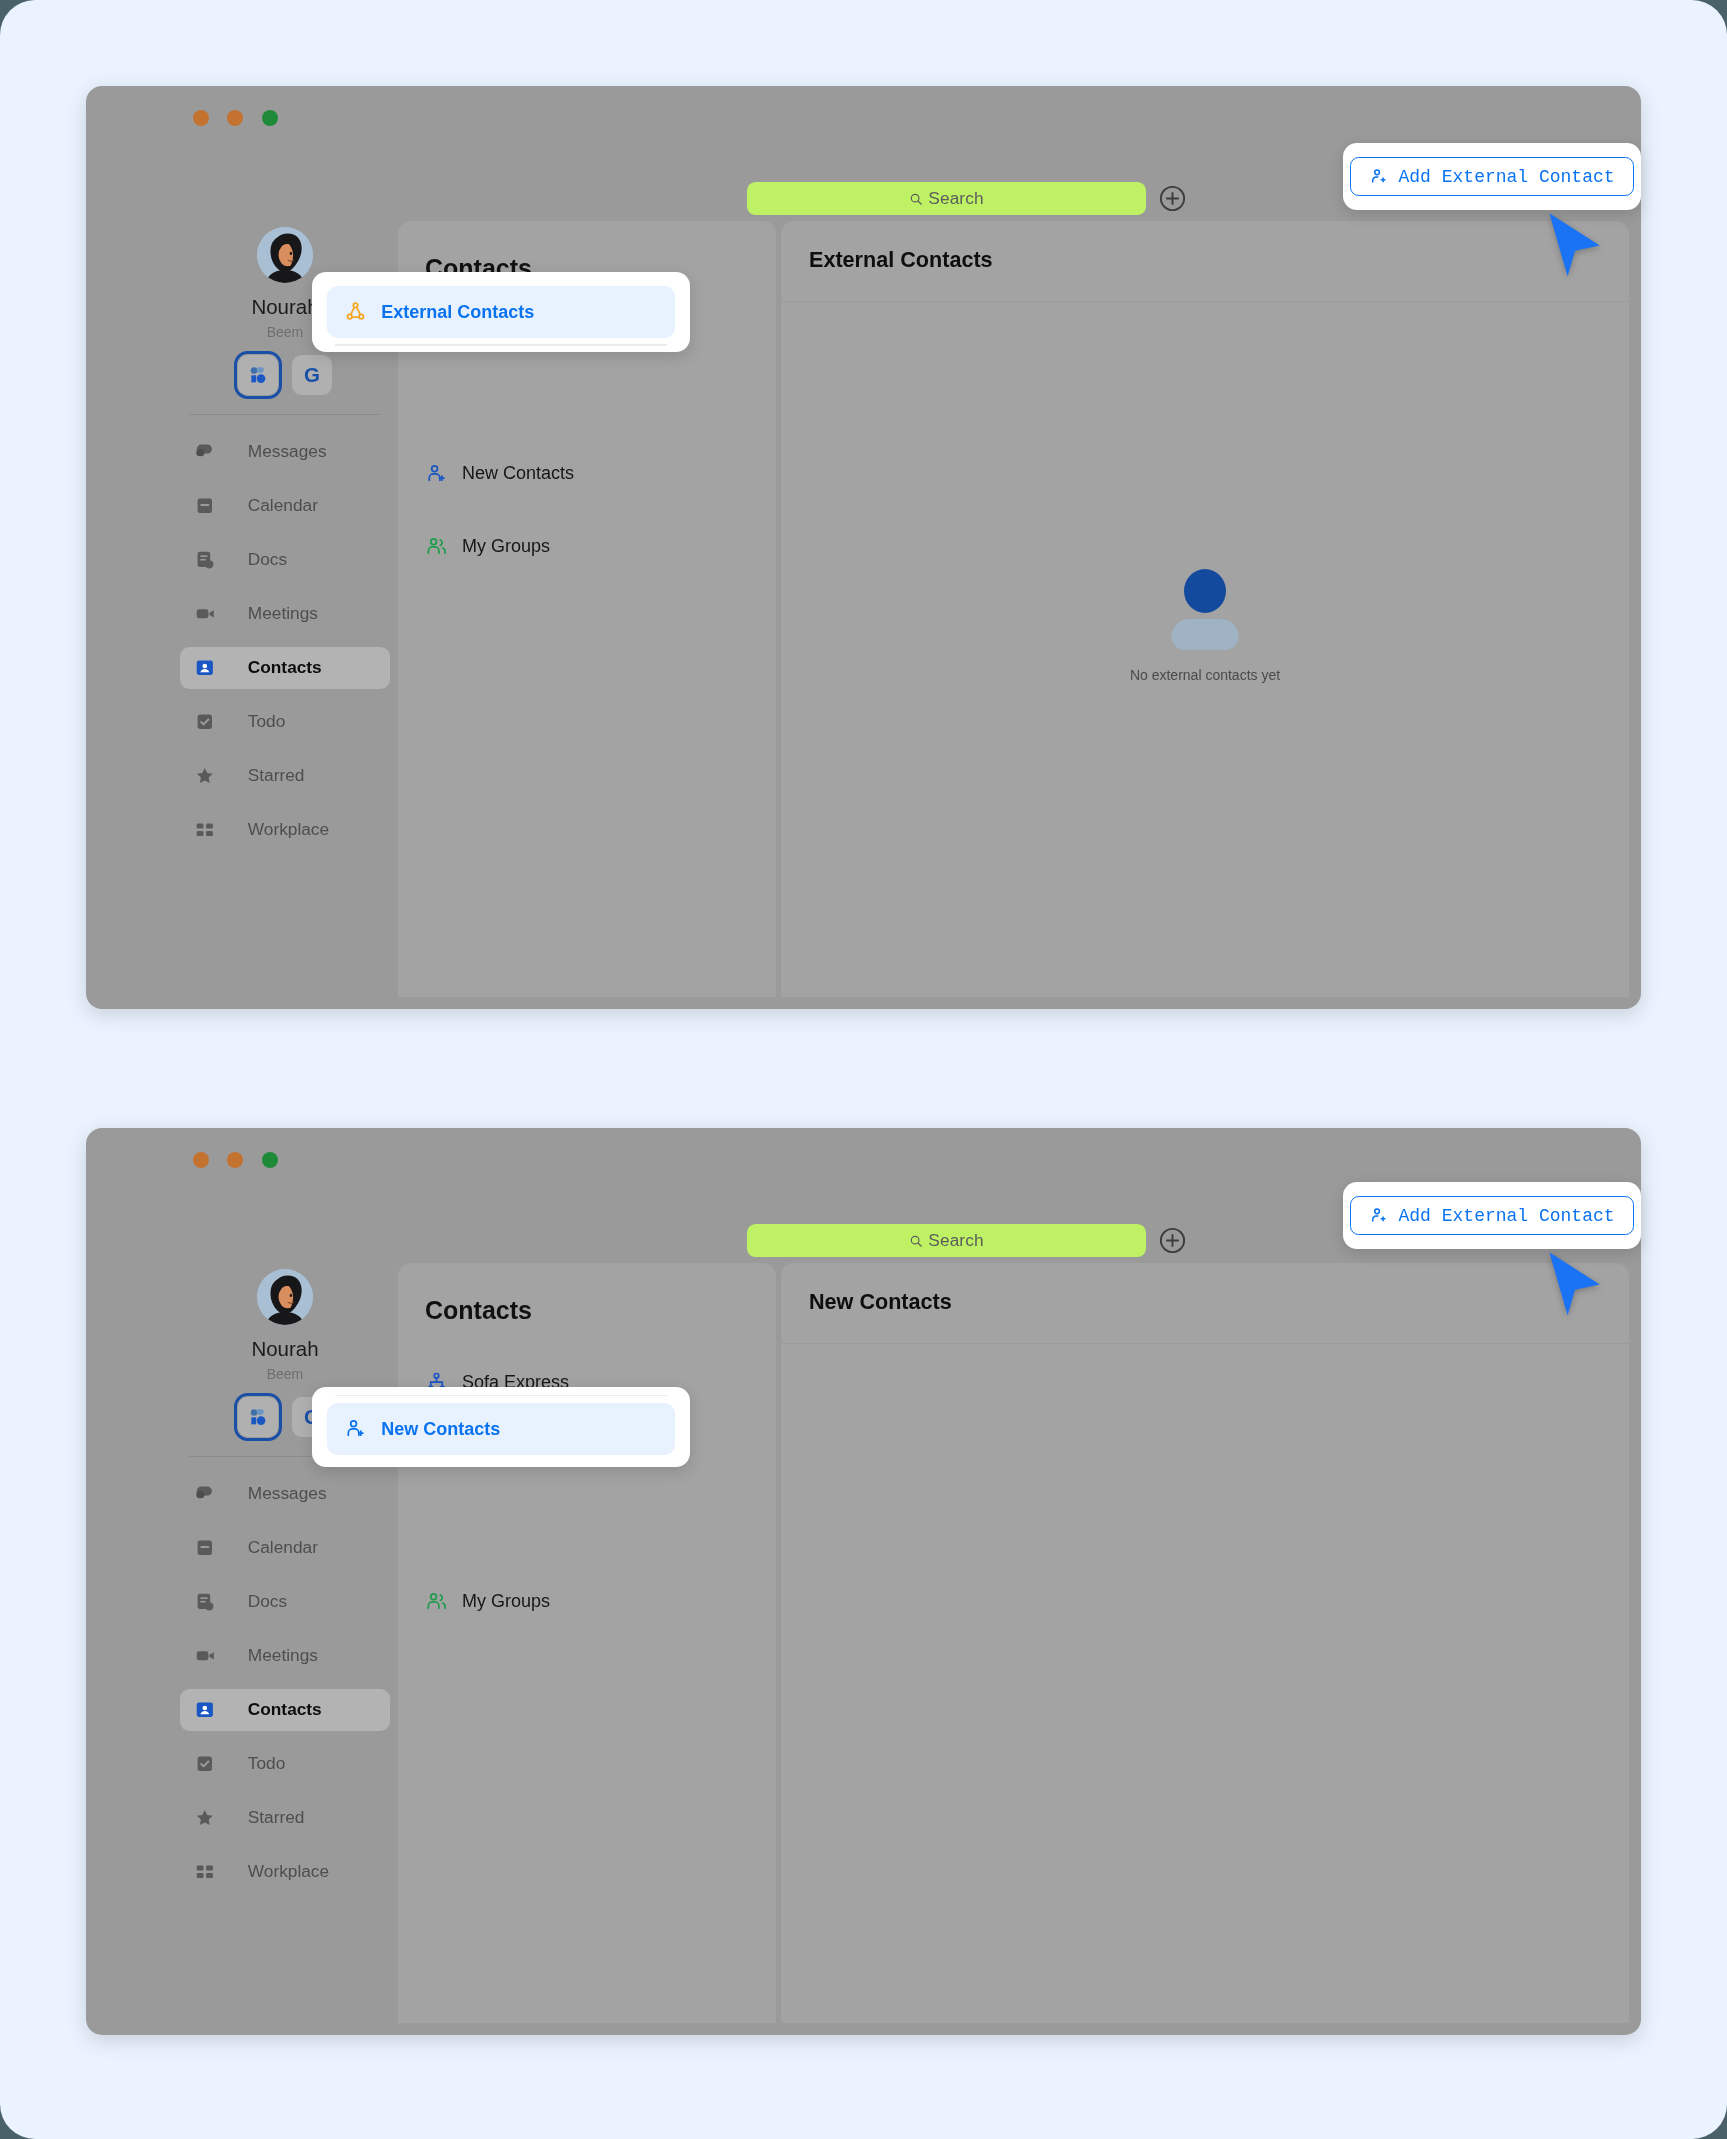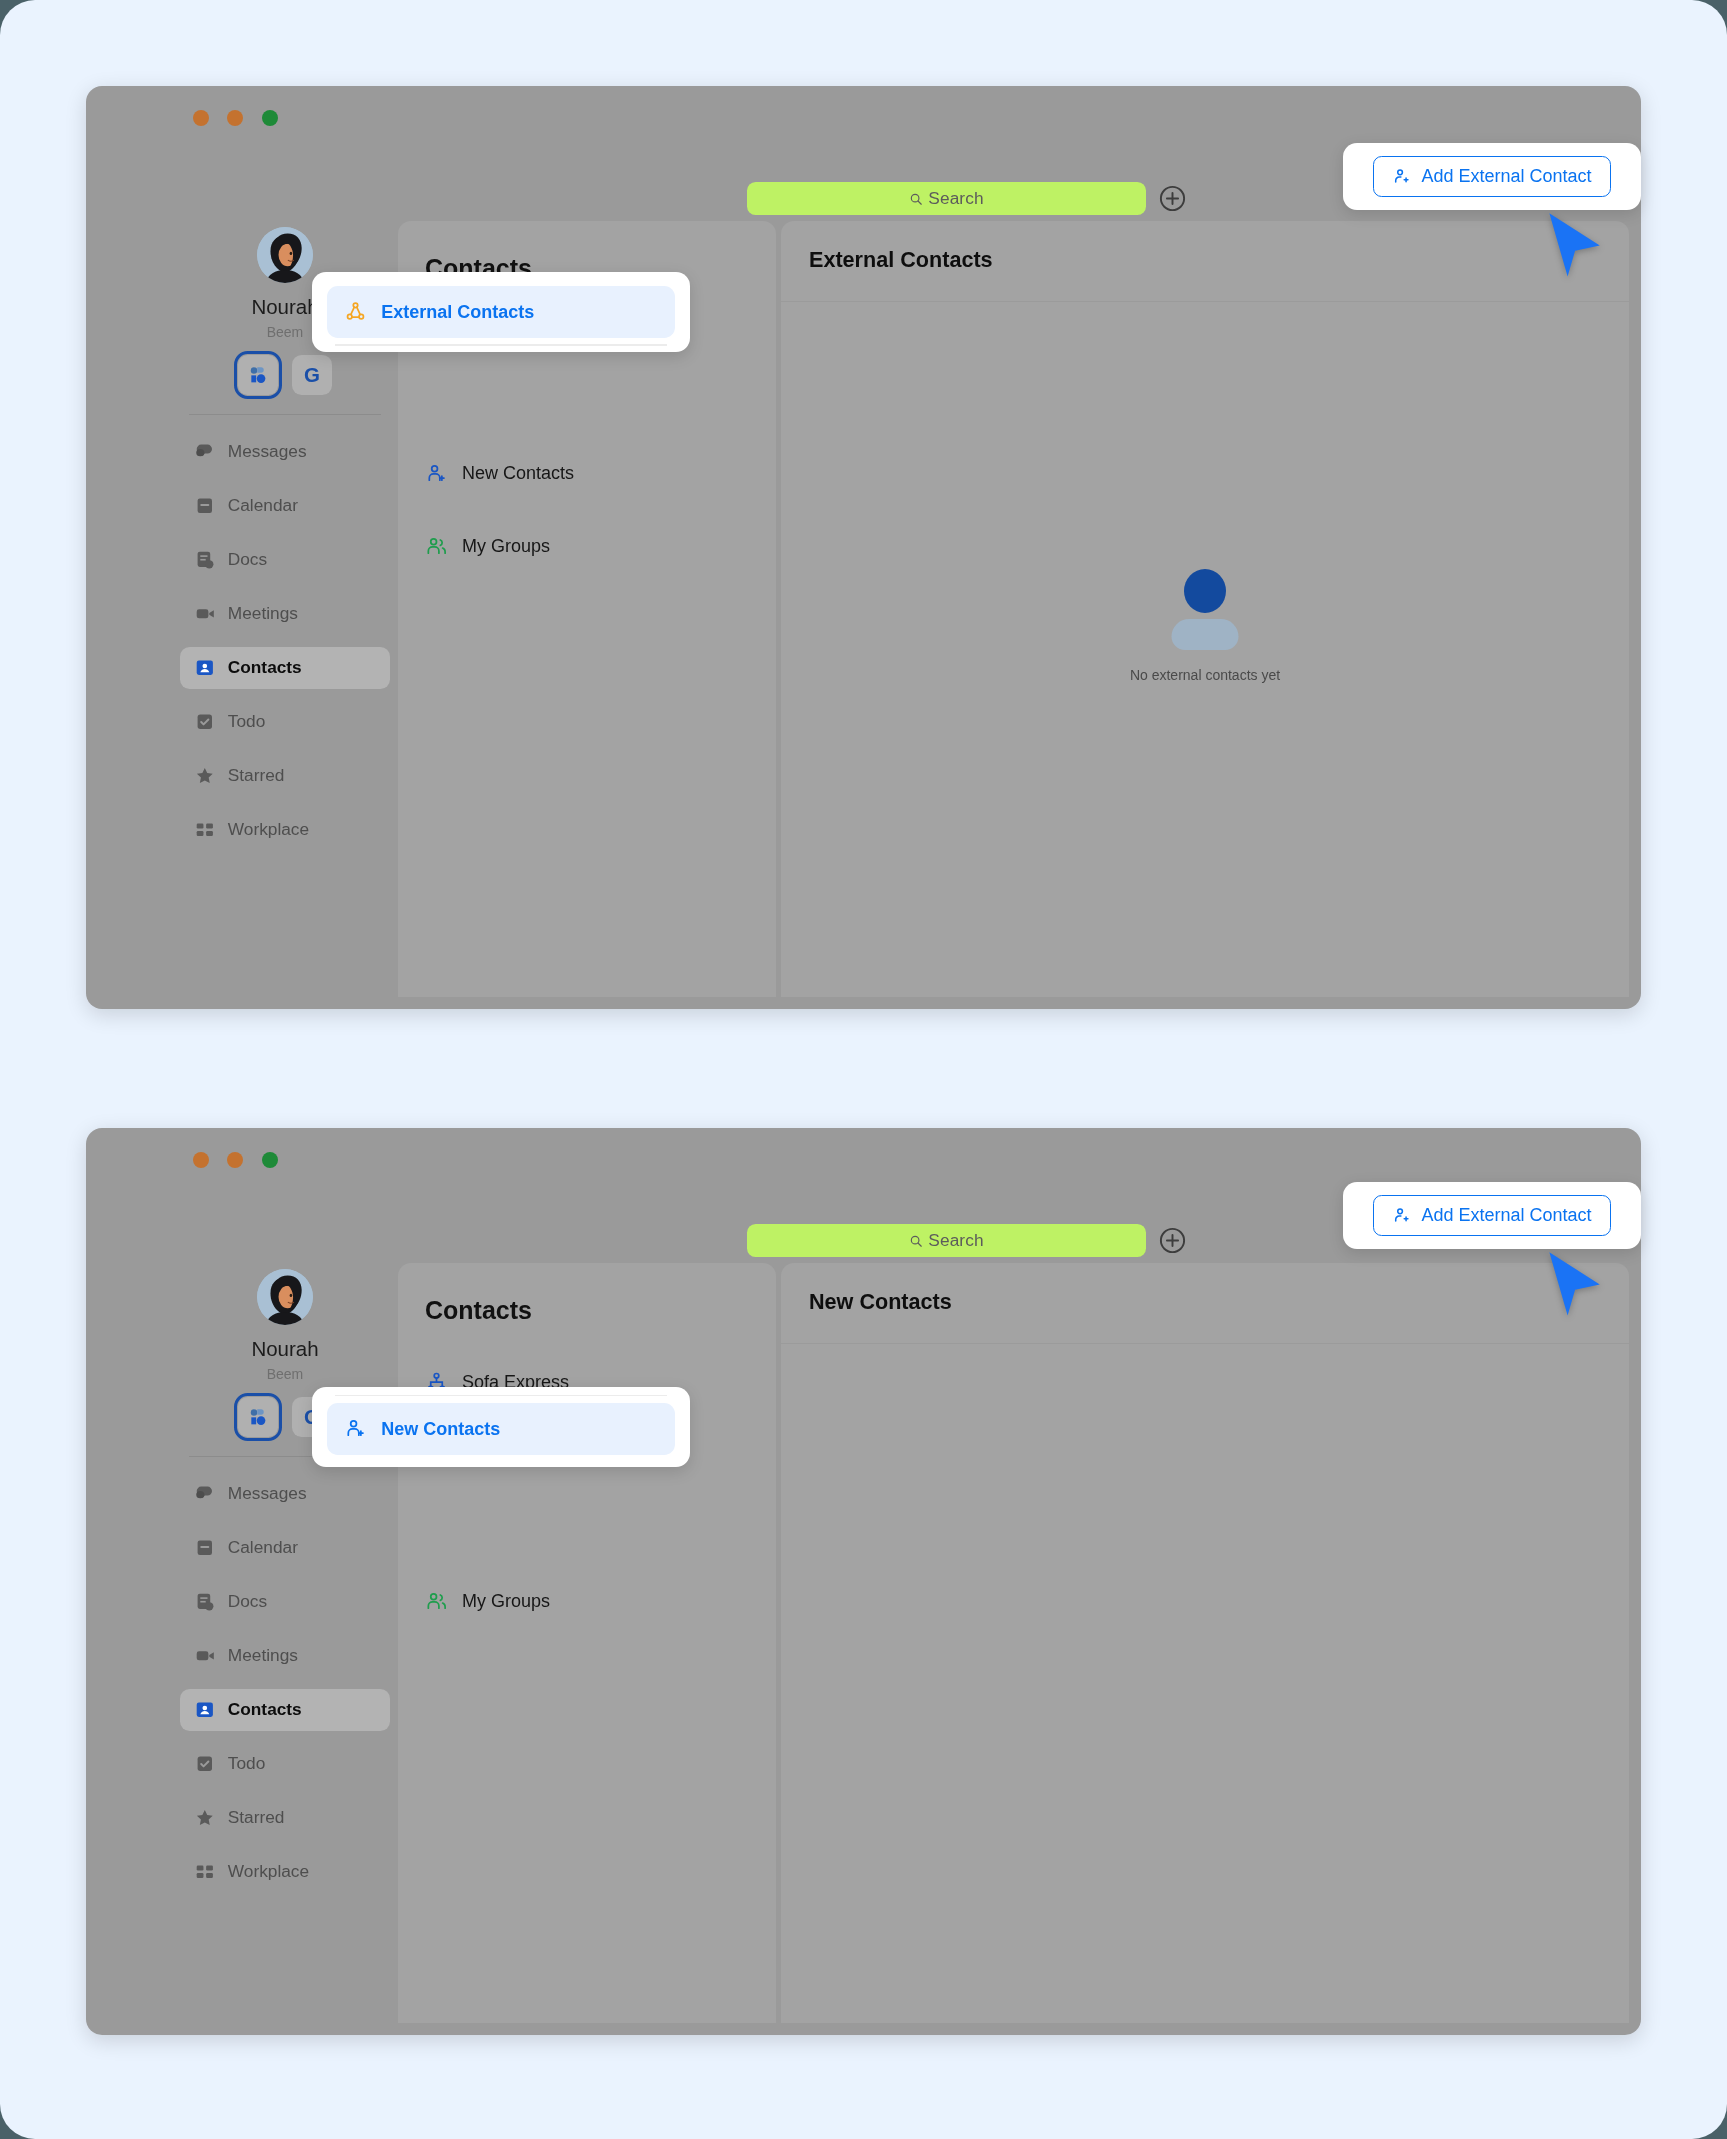--- a/index.html
+++ b/index.html
@@ -72,21 +72,21 @@
   .app-chip {
     width: 40px; height: 40px; border-radius: 9.7px; background: #b0b0b0;
     display: flex; align-items: center; justify-content: center;
   }
   .app-chip.active { outline: 3.8px solid #1a4fa8; outline-offset: 1.6px; }
   .app-chip .glyph { font-size: 20.5px; font-weight: bold; color: #1a4fa8; }
   .rail-sep { height: 1.1px; background: #8c8c8c; margin: 18.4px 12px 0; }
 
   .navlist { margin-top: 16px; }
   .navitem {
-    display: flex; align-items: center; gap: 12px;
+    display: flex; align-items: center; gap: 32px;
     height: 42px; padding: 0 14px; margin: 0 3.2px 12px;
     border-radius: 9.7px;
   }
   .navitem .nico { width: 21.6px; height: 21.6px; flex: 0 0 auto; display:flex; align-items:center; justify-content:center; }
   .navitem .nlabel { font-size: 17.3px; color: #4e4e4e; }
   .navitem.selected { background: #b3b3b3; }
   .navitem.selected .nlabel { color: #0d0d0d; font-weight: 700; }
 
   
   .col-mid {
@@ -141,21 +141,21 @@
     display: flex; align-items: center; gap: 14px; padding: 0 17.3px;
   }
   .spot-inner-sel .mlabel { font-size: 18px; color: #0a73f0; font-weight: 700; }
   .spot-divider { position: absolute; left: 23px; right: 23px; height: 1.6px; background: #ececec; }
 
   
   .spot-btn { display: flex; align-items: center; justify-content: center; height: 100%; }
   .addbtn {
     display: inline-flex; align-items: center; gap: 9.7px;
     border: 1.6px solid #0a73f0; border-radius: 8.6px;
-    padding: 8.6px 18.4px; background: #fff;
+    padding: 8.6px 18.4px; background: #fff; font-family: Liberation Mono, monospace;
   }
   .addbtn .alabel { font-size: 18px; color: #0a73f0; white-space: nowrap; }
   .addbtn .aico { width: 19.4px; height: 19.4px; flex: 0 0 auto; }
 
   
   .cursor { position: absolute; z-index: 30; width: 59px; height: 70px;
             filter: drop-shadow(0 2.2px 3.2px rgba(0,0,0,.25)); }
 </style>
 </head>
 <body>

